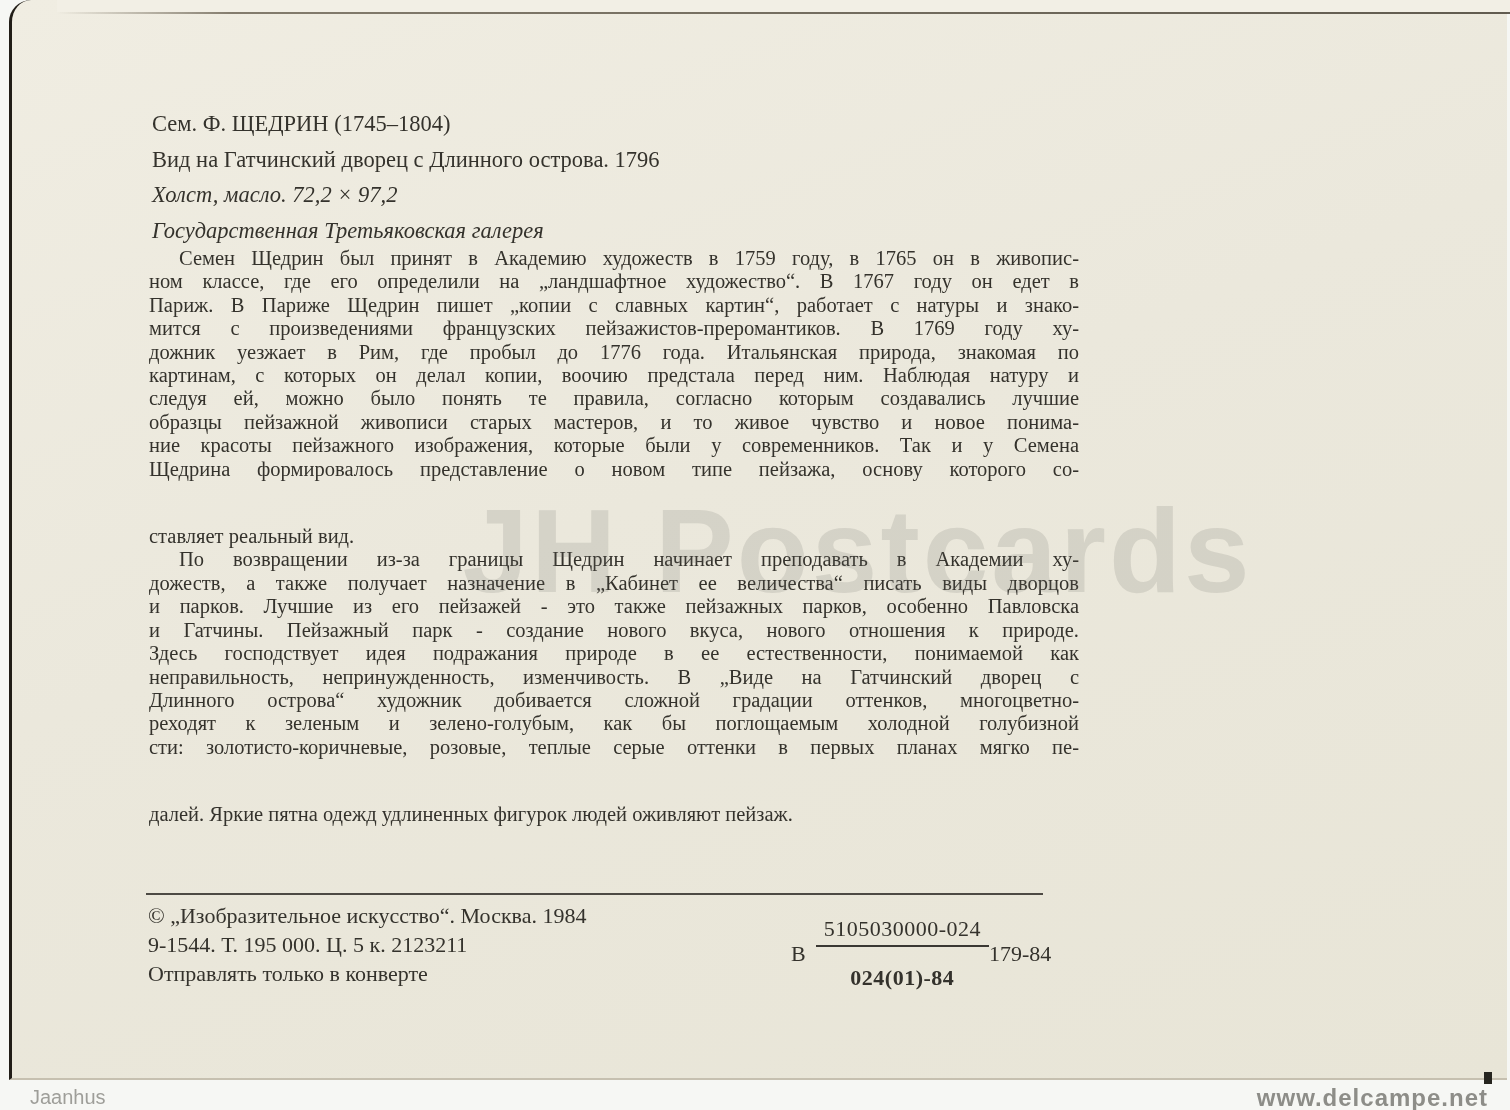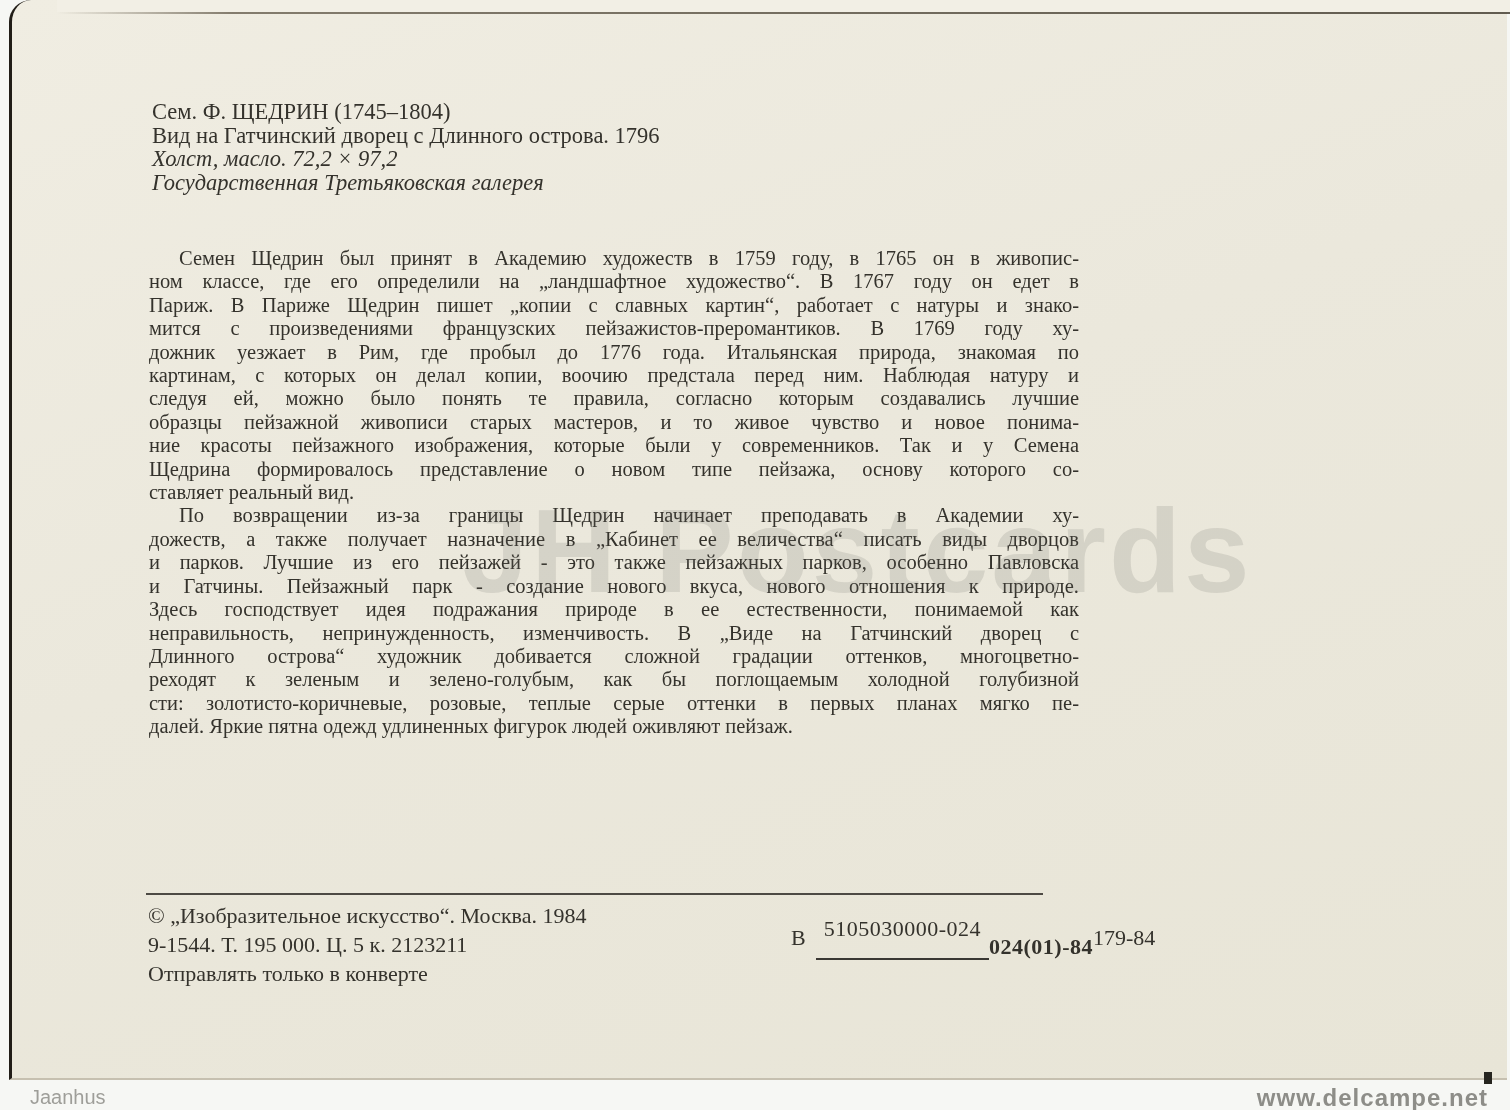--- a/index.html
+++ b/index.html
@@ -21,36 +21,36 @@
     background:linear-gradient(90deg,rgba(140,130,110,0),rgba(95,86,70,.75) 12%,rgba(72,66,54,.85));
   }
   .top-sliver{
     position:absolute;left:45px;top:0;width:1465px;height:12px;
     background:#f2efe5;
   }
   .notch-br{position:absolute;left:1484px;top:1072px;width:8px;height:12px;background:#26251f;}
 
   .text{color:#34322c;}
   .header-block{position:absolute;left:140px;top:100px;font-size:22.5px;line-height:23.5px;}
-  .hline{white-space:nowrap;}
+  .hline{white-space:nowrap;margin-top:12px;}
   .italic{font-style:italic;}
 
   .body-block{position:absolute;left:137px;top:247px;width:930px;font-size:20.5px;line-height:23.4px;}
   .tline{text-align:justify;text-align-last:justify;}
   .para .tline:first-child{text-indent:30px;}
-  .para .tline:last-child{text-align-last:left;}
+  .para .tline:last-child{text-align-last:left;margin-top:44px;}
 
   .imprint-rule{position:absolute;left:134px;top:893px;width:897px;height:2px;background:#4d4a44;}
   .imprint-left{position:absolute;left:136px;top:901px;font-size:22px;line-height:29px;}
   .imprint-fraction{
     position:absolute;left:779px;top:916px;
     display:flex;align-items:center;font-size:22px;
   }
   .frac-letter{margin-right:10px;}
-  .frac-stack{display:inline-flex;flex-direction:row;text-align:center;}
+  .frac-stack{display:inline-flex;flex-direction:column;text-align:center;}
   .frac-num{padding:0 8px 3px;border-bottom:2px solid #3a3833;letter-spacing:.5px;}
   .frac-den{font-weight:bold;padding-top:18px;letter-spacing:.5px;}
   .frac-suffix{}
 
   .wm-center{
     position:absolute;left:235px;top:468px;width:1245px;height:165px;
     display:flex;align-items:center;justify-content:center;
     font-family:"Liberation Sans", sans-serif;font-weight:bold;
     font-size:118px;letter-spacing:3px;color:rgba(105,105,102,0.17);
     pointer-events:none;

